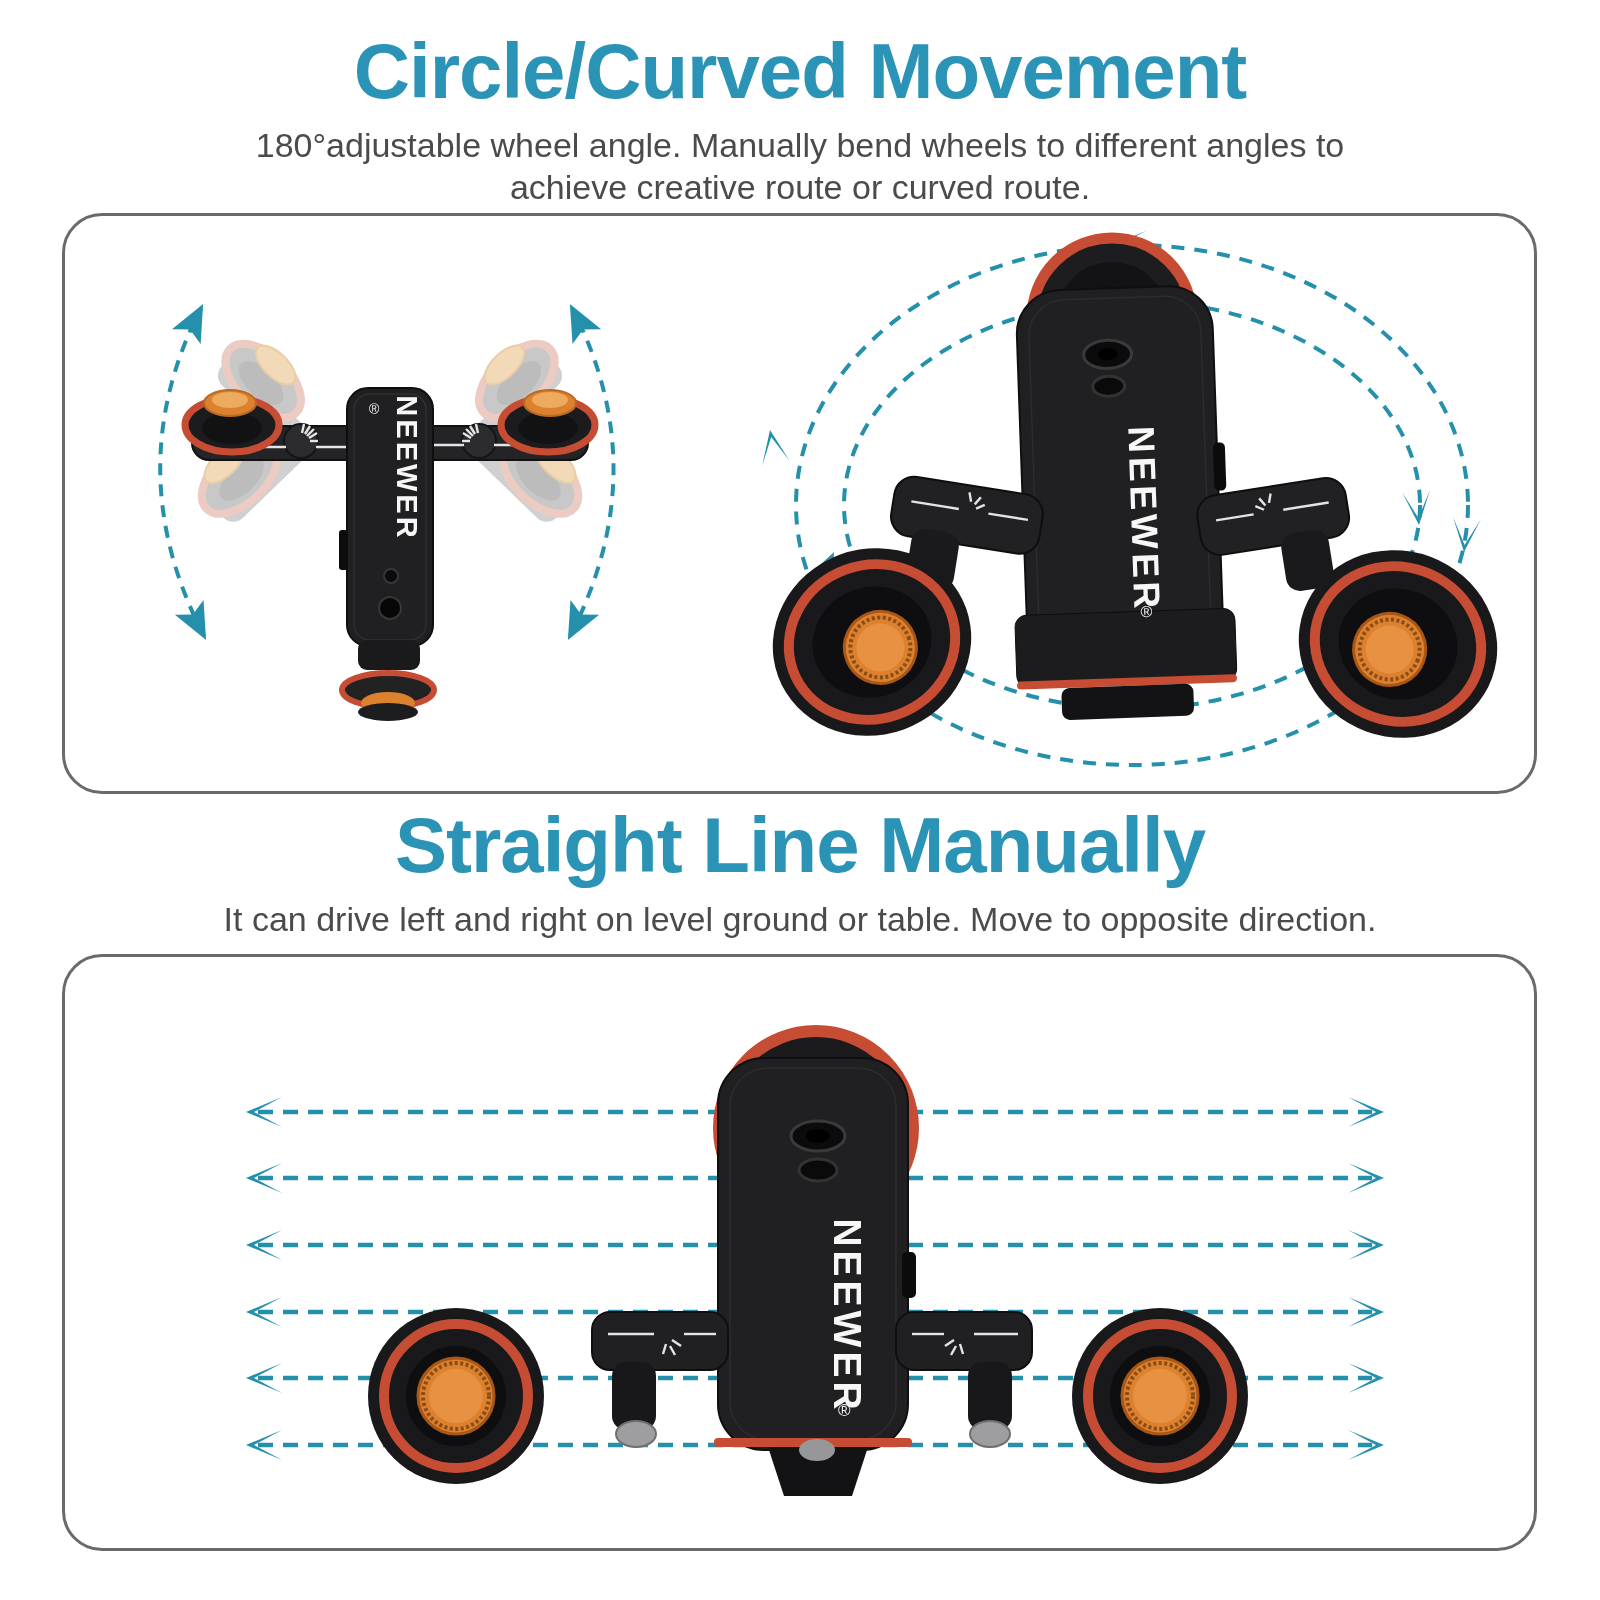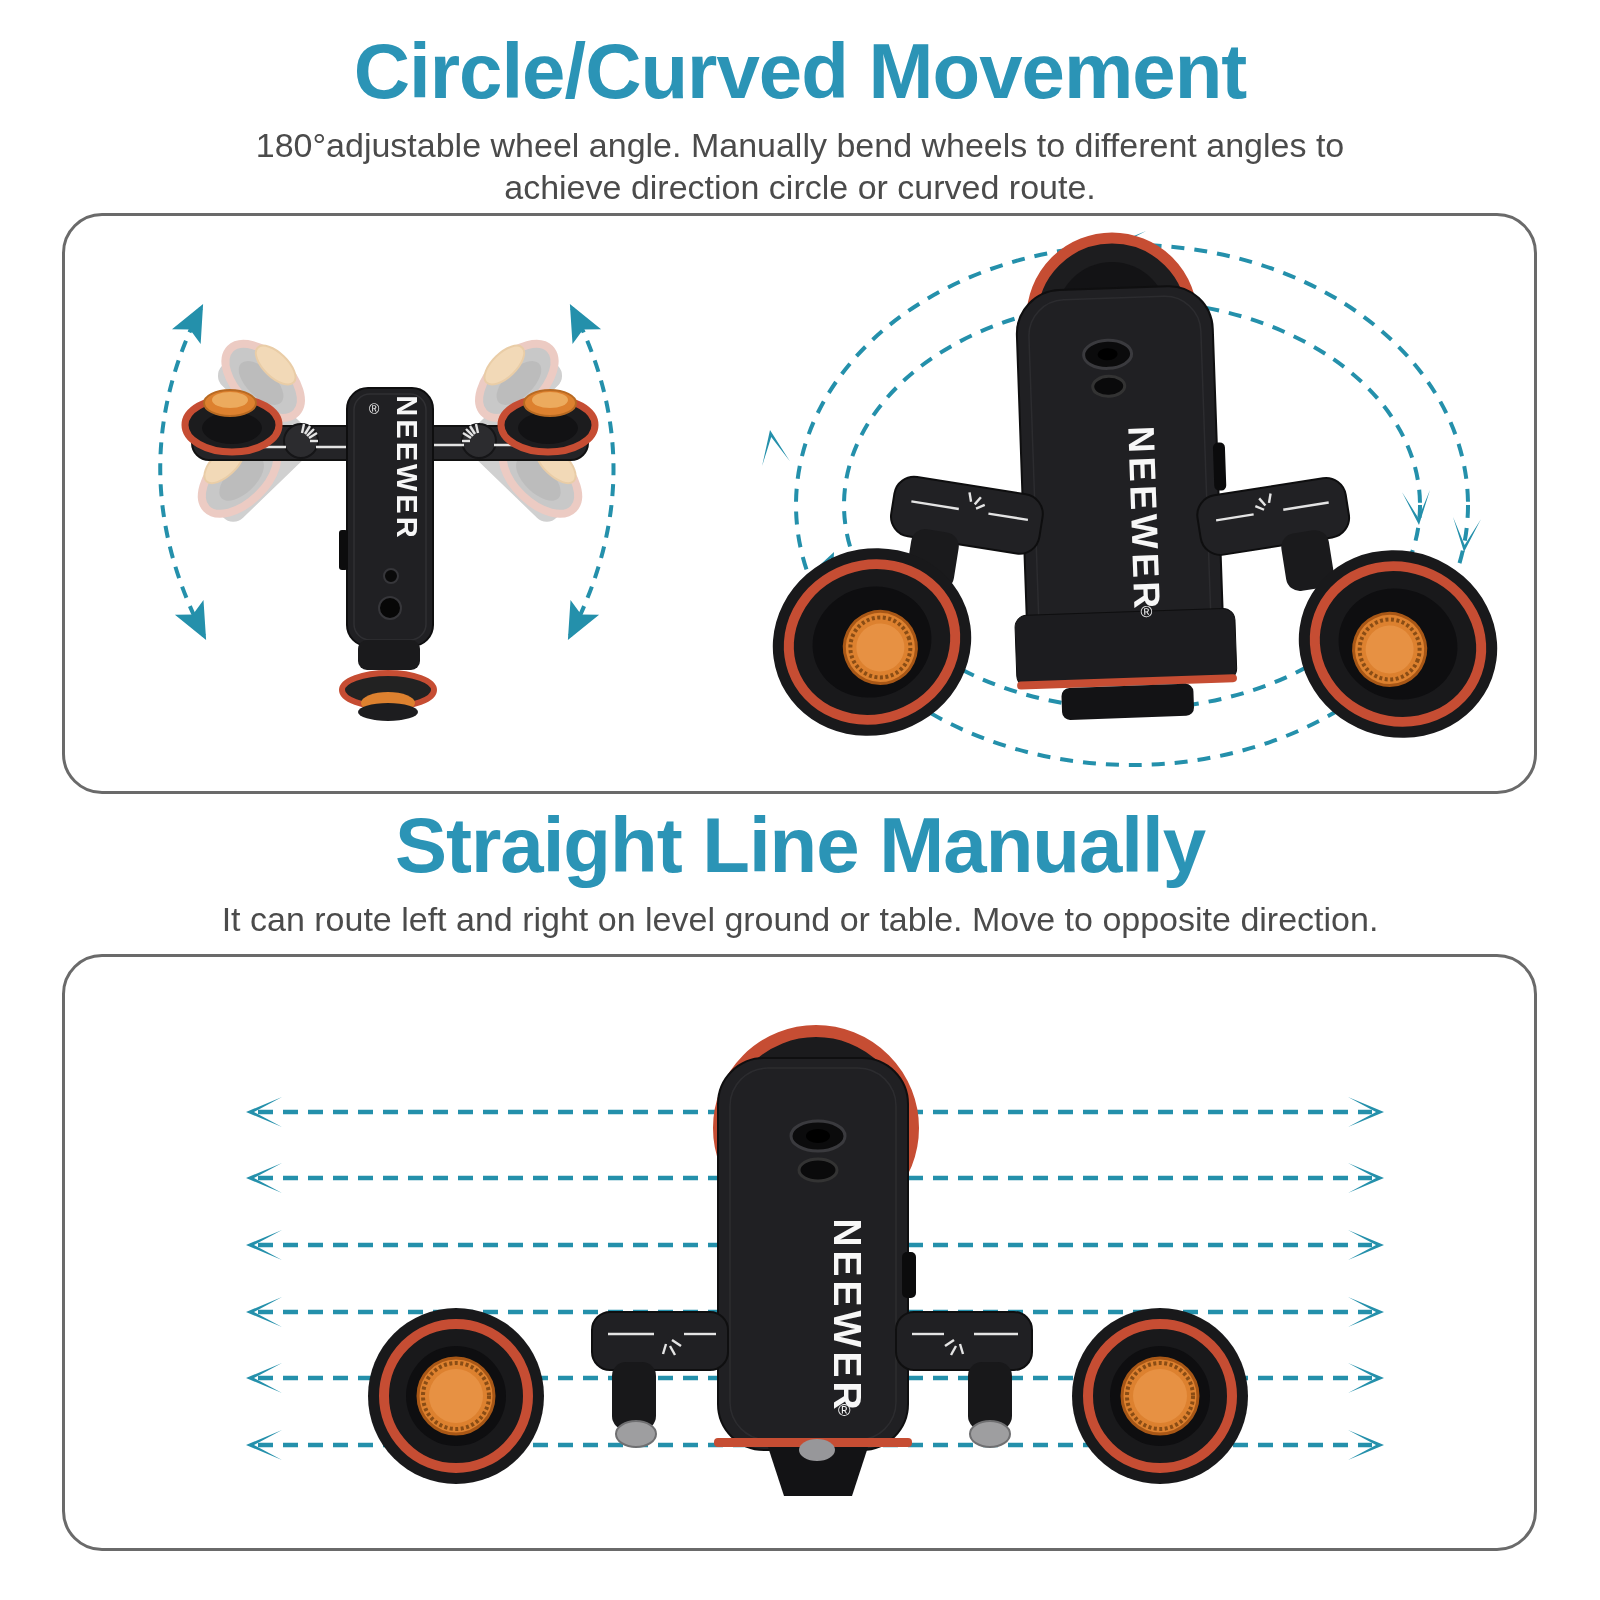--- a/index.html
+++ b/index.html
@@ -21,21 +21,21 @@
   svg{position:absolute;}
   svg text{font-family:"Liberation Sans", sans-serif;}
 </style>
 </head>
 <body>
 
 <div class="page">
 
   <div class="h-title" style="top:32px">Circle/Curved Movement</div>
   <div class="h-sub" style="top:124px">180°adjustable wheel angle. Manually bend wheels to different angles to</div>
-  <div class="h-sub" style="top:166px">achieve direction circle or curved route.</div>
+  <div class="h-sub" style="top:166px">achieve creative route or curved route.</div>
 
   <div class="panel" id="panel1"></div>
 
   <svg style="left:130px;top:235px" width="530" height="520" viewBox="130 235 530 520">
     <defs>
       <marker id="arcArrowA" markerUnits="userSpaceOnUse" markerWidth="46" markerHeight="40" viewBox="-4 -16 40 32" refX="28" refY="0" orient="auto-start-reverse">
         <path d="M32 0 L0 -14 L7 0 L0 14 Z" fill="#2490ab"></path>
       </marker>
       <g id="ghostEndL">
         <rect x="192" y="428" width="120" height="28" rx="14" fill="var(--ghost-gray)"></rect>
@@ -180,21 +180,21 @@
         <ellipse cx="1398" cy="644" rx="84" ry="77" fill="none" stroke="var(--wheel-red)" stroke-width="10"></ellipse>
         <ellipse cx="1398" cy="644" rx="60" ry="55" fill="#0e0e10"></ellipse>
         <circle cx="1392" cy="652" r="36" fill="var(--knob-orange)" stroke="#a85716" stroke-width="3"></circle>
         <circle cx="1392" cy="652" r="30" fill="none" stroke="#8a4d15" stroke-width="4" stroke-dasharray="3 2.5"></circle>
         <circle cx="1392" cy="652" r="24" fill="#e79143"></circle>
       </g>
     </g>
   </svg>
 
   <div class="h-title" style="top:806px">Straight Line Manually</div>
-  <div class="h-sub" style="top:898px">It can route left and right on level ground or table. Move to opposite direction.</div>
+  <div class="h-sub" style="top:898px">It can drive left and right on level ground or table. Move to opposite direction.</div>
 
   <div class="panel" id="panel2"></div>
 
   <svg style="left:80px;top:1000px" width="1440" height="520" viewBox="80 1000 1440 520">
     <g stroke="var(--arrow)" stroke-width="4.5" stroke-dasharray="15 10">
       <line x1="258" y1="1112" x2="1372" y2="1112"></line>
       <line x1="258" y1="1178" x2="1372" y2="1178"></line>
       <line x1="258" y1="1245" x2="1372" y2="1245"></line>
       <line x1="258" y1="1312" x2="1372" y2="1312"></line>
       <line x1="258" y1="1378" x2="1372" y2="1378"></line>

